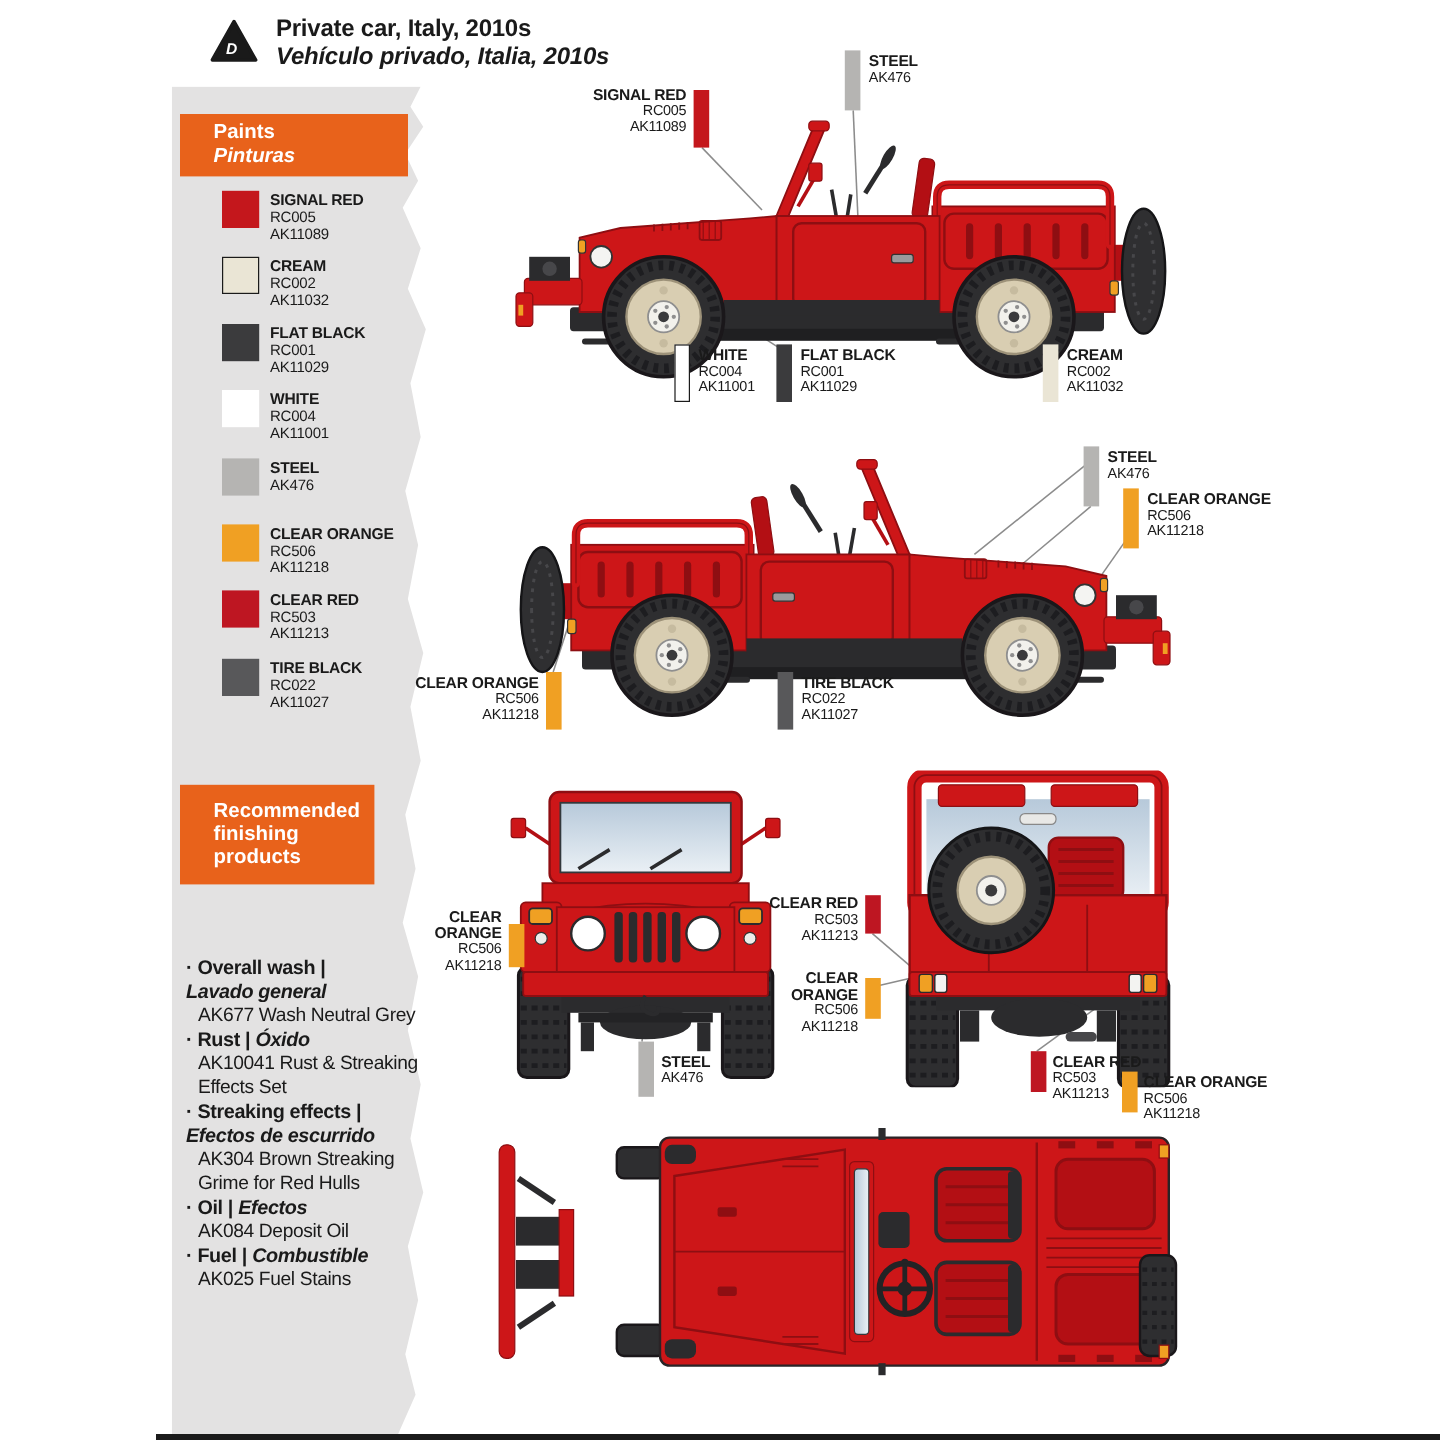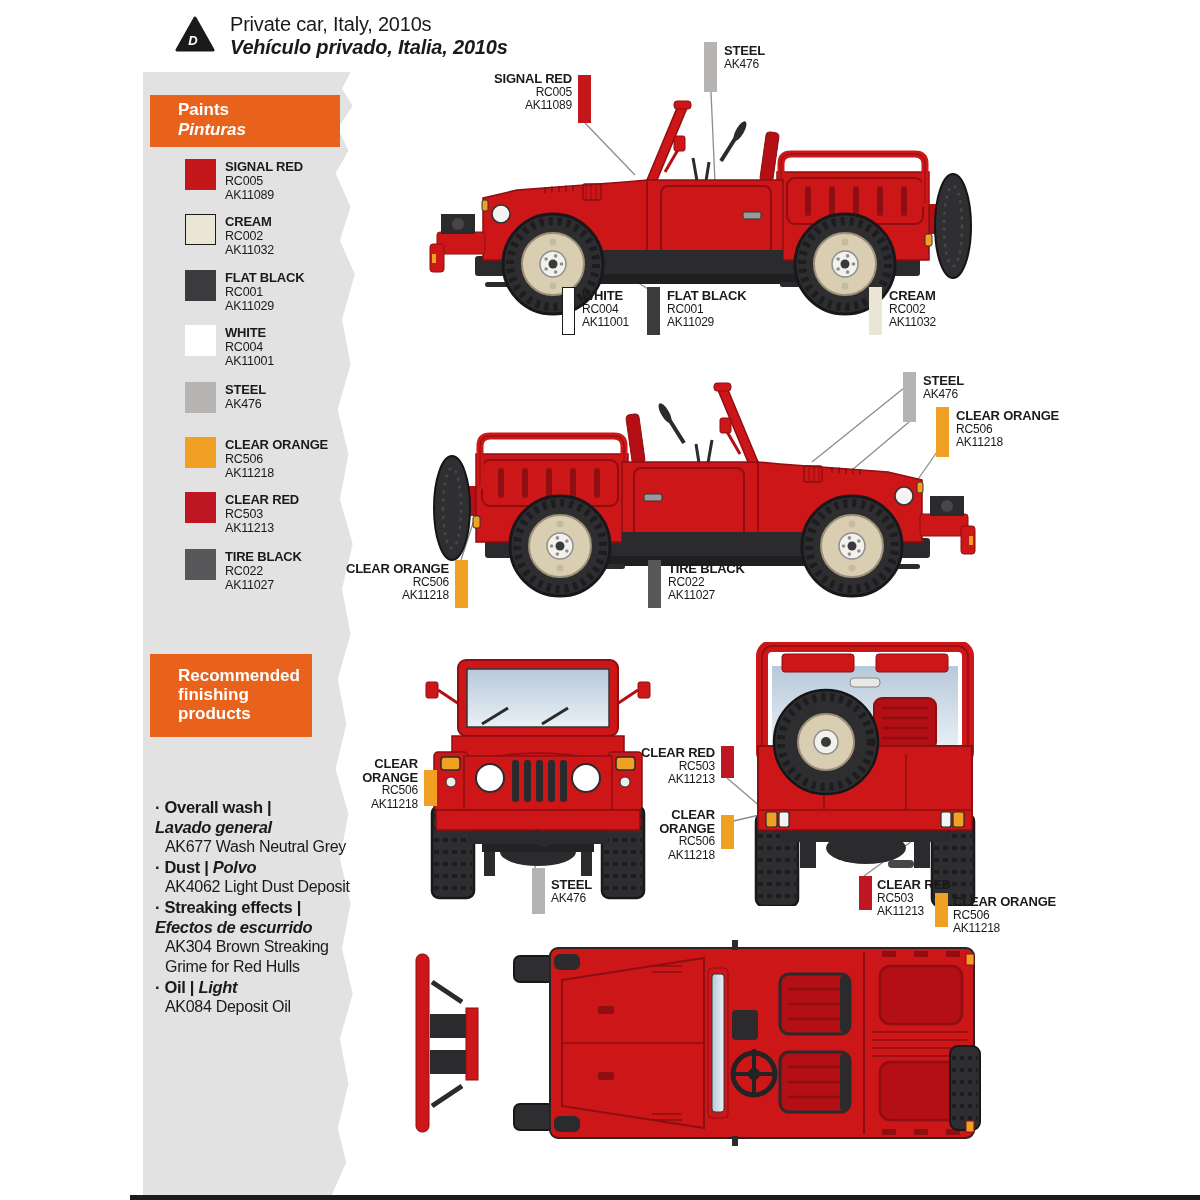--- a/index.html
+++ b/index.html
@@ -3,21 +3,21 @@
 <meta charset="utf-8">
 <style>
   html,body{margin:0;padding:0}
   body{width:1200px;height:1200px;position:relative;background:#fff;
        font-family:"Liberation Sans",sans-serif;color:#1a1a1a;overflow:hidden}
   .abs{position:absolute}
   
   #strip{left:143px;top:72px;width:214px;height:1124px;background:#e3e2e2;
     clip-path:polygon(0 0,97% 0,93% 1.5%,98% 3%,91% 5%,96% 7%,90% 9%,97% 12%,92% 15%,99% 18%,93% 22%,97% 26%,91% 30%,96% 34%,92% 38%,98% 42%,93% 46%,97% 50%,91% 54%,95% 58%,90% 62%,96% 66%,92% 70%,97% 74%,93% 78%,98% 82%,92% 86%,96% 90%,91% 94%,95% 97%,88% 100%,0 100%)}
   
-  #title{left:230px;top:13px;font-size:20px;font-weight:400;letter-spacing:-.2px}
+  #title{left:230px;top:13px;font-size:20px;font-weight:700;letter-spacing:-.2px}
   #subtitle{left:230px;top:36px;font-size:20px;font-weight:700;font-style:italic;letter-spacing:-.2px}
   
   .obox{background:#e8621b;color:#fff;font-weight:700}
   #paints-box{left:150px;top:95px;width:162px;padding:5px 0 7px 28px;font-size:17px;line-height:20px}
   #paints-box .es{font-style:italic}
   #finish-box{left:150px;top:654px;width:134px;padding:12px 0 14px 28px;font-size:17px;line-height:19px}
   #finish-box .es{font-style:italic;margin-top:9px}
   
   .prow{position:absolute;left:150px;width:205px;height:34px}
   .pswatch{position:absolute;left:35px;top:0;width:31px;height:31px;box-sizing:border-box}
@@ -326,32 +326,37 @@
   <div>Recommended finishing products</div>
 </div>
 
 <div class="abs" id="flist">
   <div class="fitem">
     <div class="fhead"><span class="fen">Overall wash |</span> <span class="fes">Lavado general</span></div>
     <div class="fprod">AK677 Wash Neutral Grey</div>
 
   </div>
   <div class="fitem">
-    <div class="fhead"><span class="fen">Dust |</span> <span class="fes">Polvo</span></div>
-    <div class="fprod">AK4062 Light Dust Deposit</div>
-
+    <div class="fhead"><span class="fen">Rust |</span> <span class="fes">Óxido</span></div>
+    <div class="fprod">AK10041 Rust &amp; Streaking</div>
+    <div class="fprod">Effects Set</div>
   </div>
   <div class="fitem">
     <div class="fhead"><span class="fen">Streaking effects |</span> <span class="fes">Efectos de escurrido</span></div>
     <div class="fprod">AK304 Brown Streaking</div>
     <div class="fprod">Grime for Red Hulls</div>
   </div>
   <div class="fitem">
-    <div class="fhead"><span class="fen">Oil |</span> <span class="fes">Light</span></div>
+    <div class="fhead"><span class="fen">Oil |</span> <span class="fes">Efectos</span></div>
     <div class="fprod">AK084 Deposit Oil</div>
+
+  </div>
+  <div class="fitem">
+    <div class="fhead"><span class="fen">Fuel |</span> <span class="fes">Combustible</span></div>
+    <div class="fprod">AK025 Fuel Stains</div>
 
   </div>
 </div>
 
 <svg class="abs" id="leads" width="1200" height="1200">
   <g stroke="#8c8c8c" stroke-width="1.3" fill="none">
     <line x1="585" y1="123" x2="635" y2="175"></line>
     <line x1="711" y1="92" x2="717" y2="228"></line>
     <line x1="535" y1="262" x2="564" y2="289"></line>
     <line x1="558" y1="232" x2="648" y2="289"></line>

